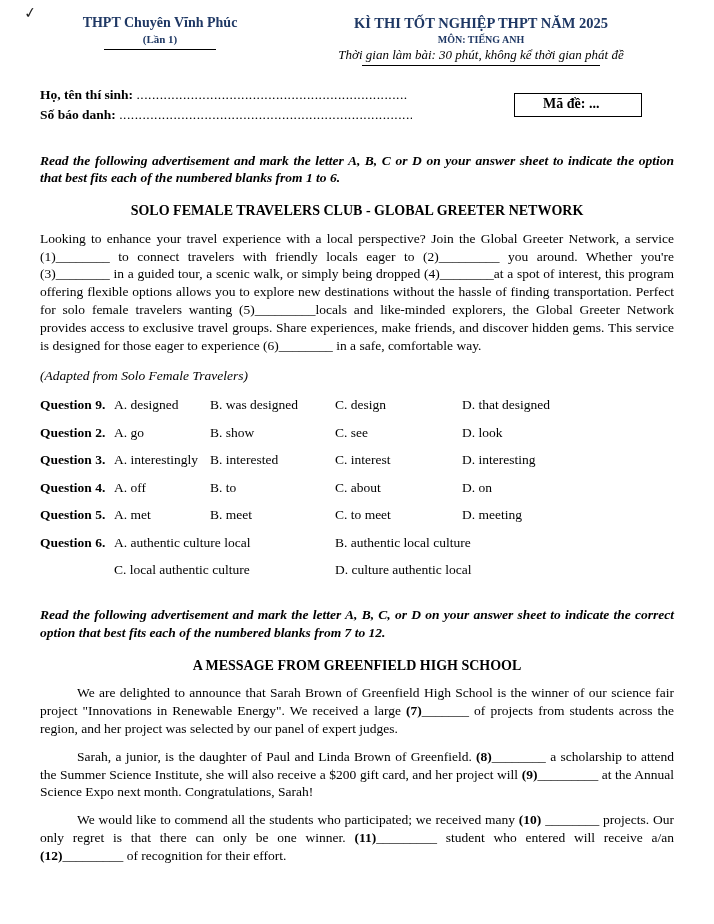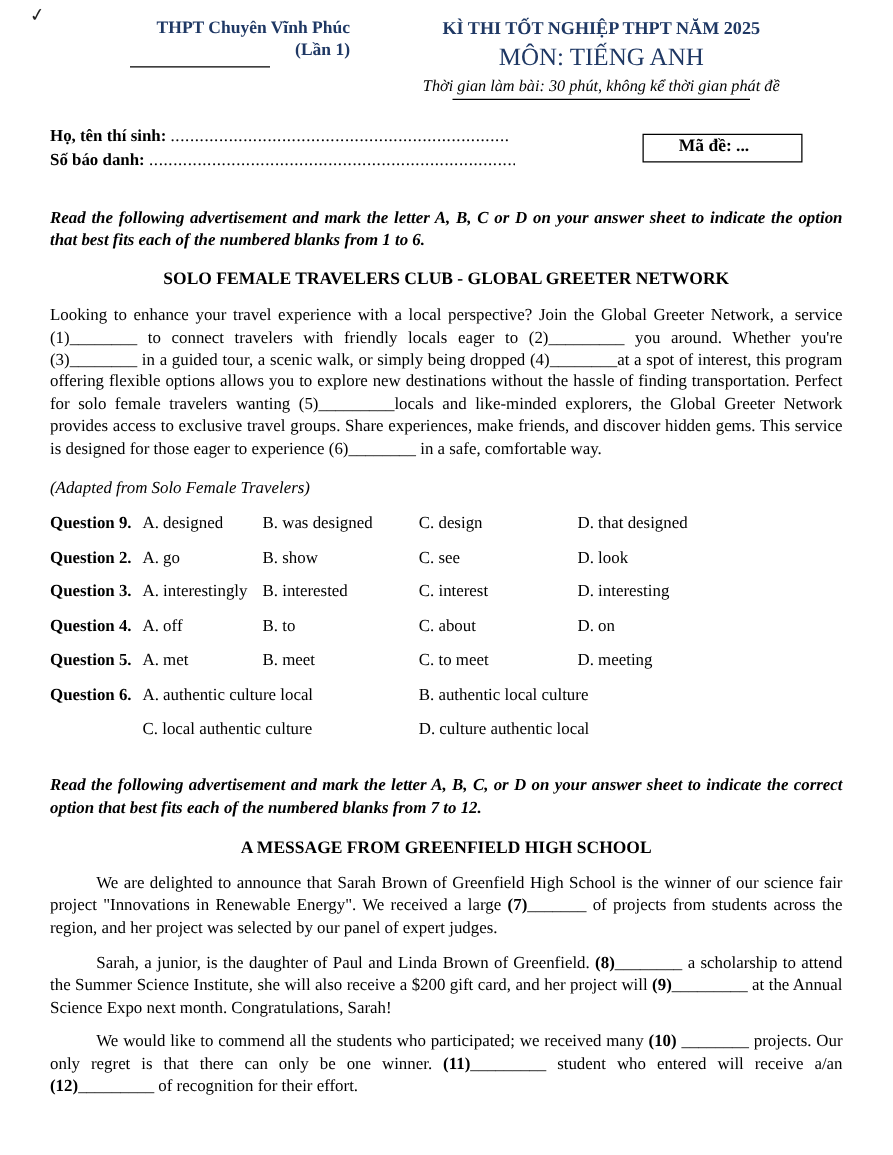--- a/index.html
+++ b/index.html
@@ -10,30 +10,30 @@
     background: #ffffff; color: #000;
     font-family: "Liberation Serif", "DejaVu Serif", serif;
     font-size: 13.5px; line-height: 1.32;
     padding: 10px 40px 16px 40px;
     position: relative;
   }
   .pen-mark { position: absolute; left: 24px; top: 4px; font-size: 15px; color: #222; transform: rotate(-8deg); }
 
   
   .header { display: flex; margin-top: 4px; }
-  .header-left { width: 240px; text-align: right; }
+  .header-left { width: 240px; text-align: center; }
   .header-right { flex: 1; text-align: center; padding-left: 8px; }
   .school { font-weight: bold; color: var(--header-blue, #1f3864); font-size: 14px; }
-  .round { font-weight: bold; color: var(--header-blue, #1f3864); font-size: 14px; }
+  .round { font-weight: bold; color: var(--header-blue, #1f3864); font-size: 11px; }
   .bar { height: 0; border-bottom: 1.4px solid #000; margin: 2px auto 3px auto; }
   .bar-left { width: 112px; }
   .bar-right { width: 238px; }
   .pages-note { font-style: italic; font-size: 13px; }
   .exam-title { font-weight: bold; color: var(--header-blue, #1f3864); font-size: 14.5px; }
-  .subject { font-weight: normal; color: var(--header-blue, #1f3864); font-size: 20px; }
+  .subject { font-weight: bold; color: var(--header-blue, #1f3864); font-size: 10px; }
   .duration { font-style: italic; font-size: 13px; }
 
   
   .candidate-row { display: flex; justify-content: space-between; align-items: flex-start; margin-top: 16px; }
   .candidate-left { width: 372px; }
   .cand-line { white-space: nowrap; overflow: hidden; line-height: 1.45; }
   .lbl { font-weight: bold; }
   .dots { letter-spacing: 0.5px; }
   .code-box {
     border: 1.4px solid #000; font-weight: bold; font-size: 14px;

